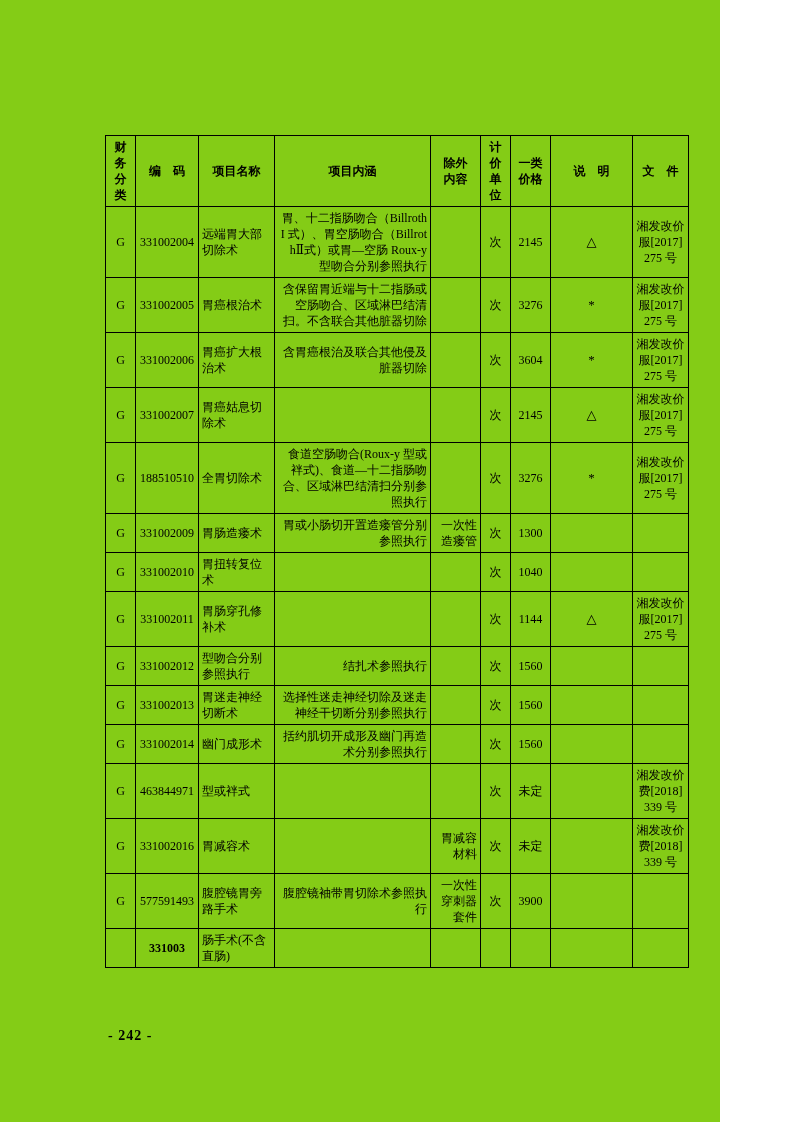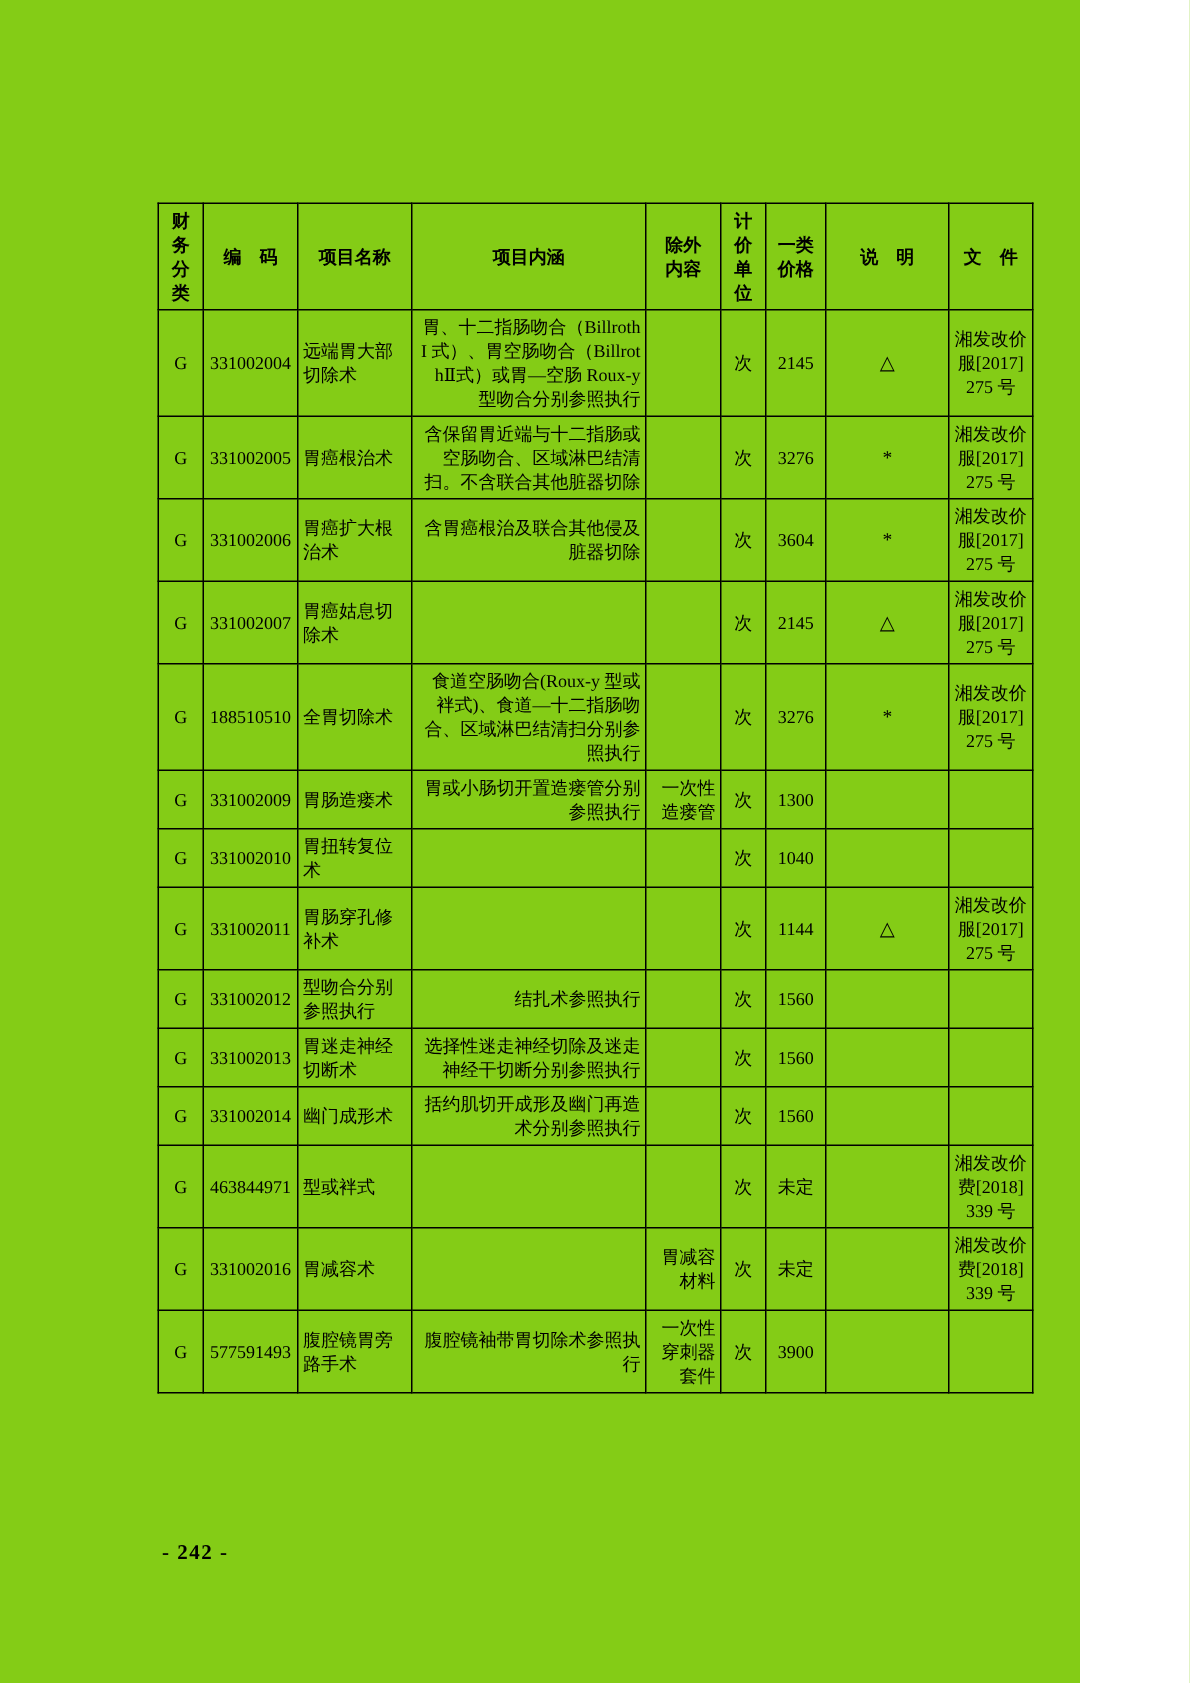--- a/index.html
+++ b/index.html
@@ -238,18 +238,29 @@
           <td class="col-cls">G</td>
           <td class="col-code">577591493</td>
           <td class="col-name">腹腔镜胃旁路手术</td>
           <td class="col-content">腹腔镜袖带胃切除术参照执行</td>
           <td class="col-exclude">一次性穿刺器套件</td>
           <td class="col-unit">次</td>
           <td class="col-price">3900</td>
           <td class="col-note"></td>
           <td class="col-doc"></td>
         </tr>
+        <tr>
+          <td class="col-cls"></td>
+          <td class="col-code bold-code">331003</td>
+          <td class="col-name">肠手术(不含直肠)</td>
+          <td class="col-content"></td>
+          <td class="col-exclude"></td>
+          <td class="col-unit"></td>
+          <td class="col-price"></td>
+          <td class="col-note"></td>
+          <td class="col-doc"></td>
+        </tr>
       </tbody>
   </table>
 
   <div class="page-number">- 242 -</div>
 
 </div>
 
 </body></html>

